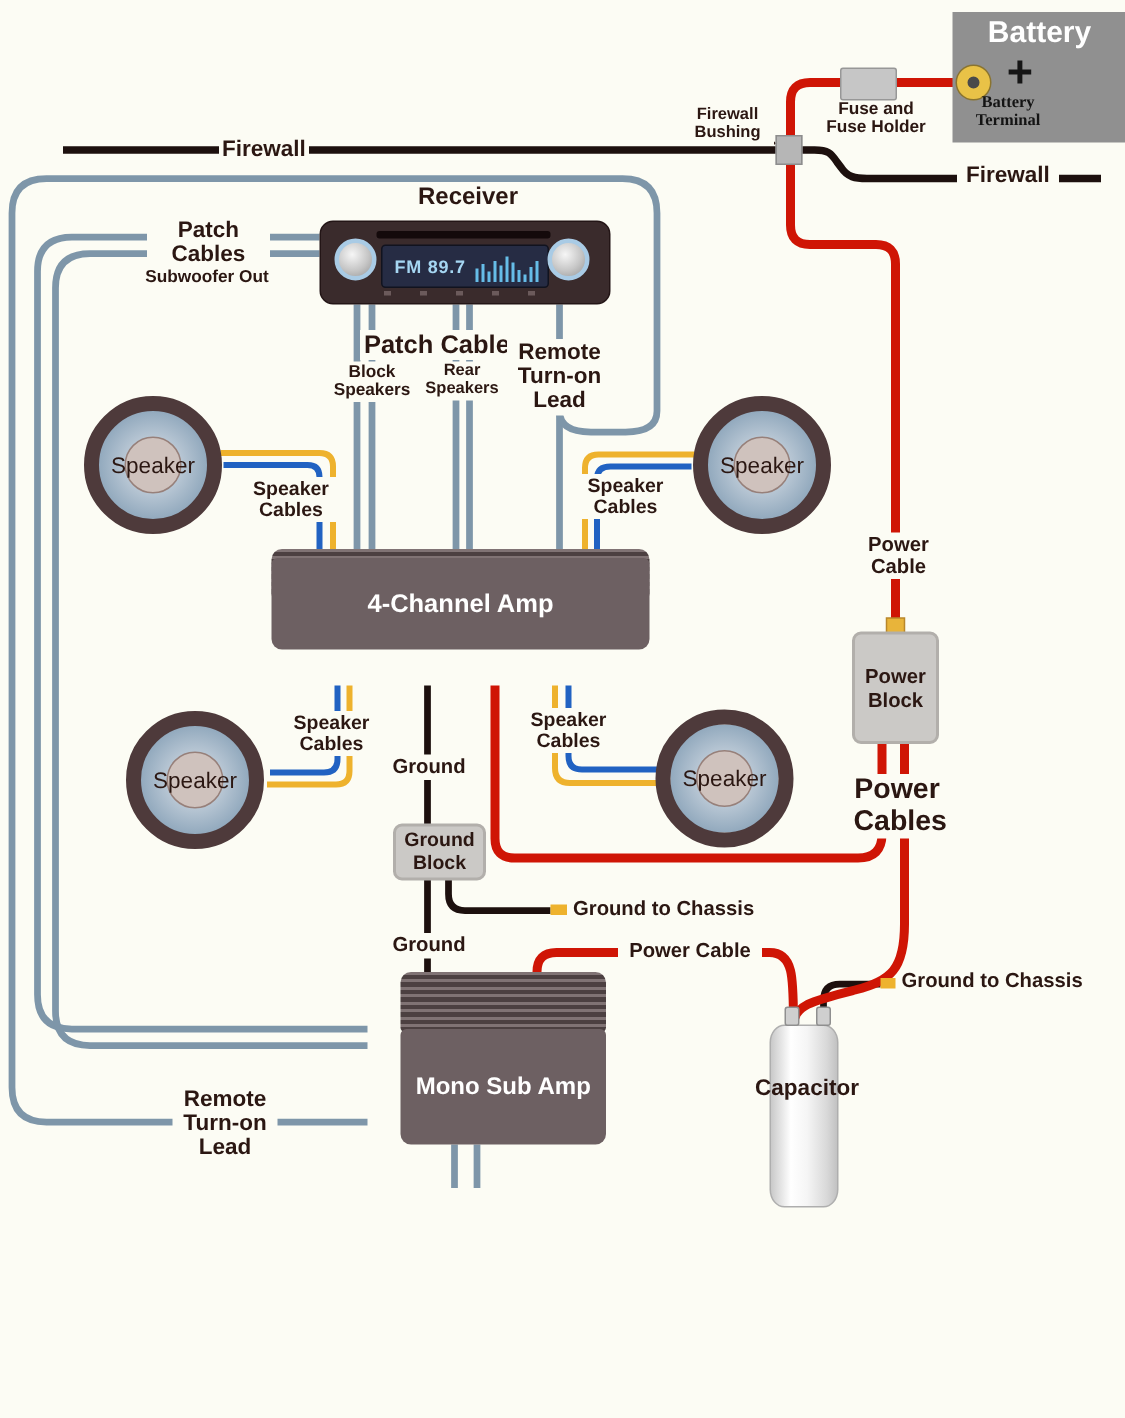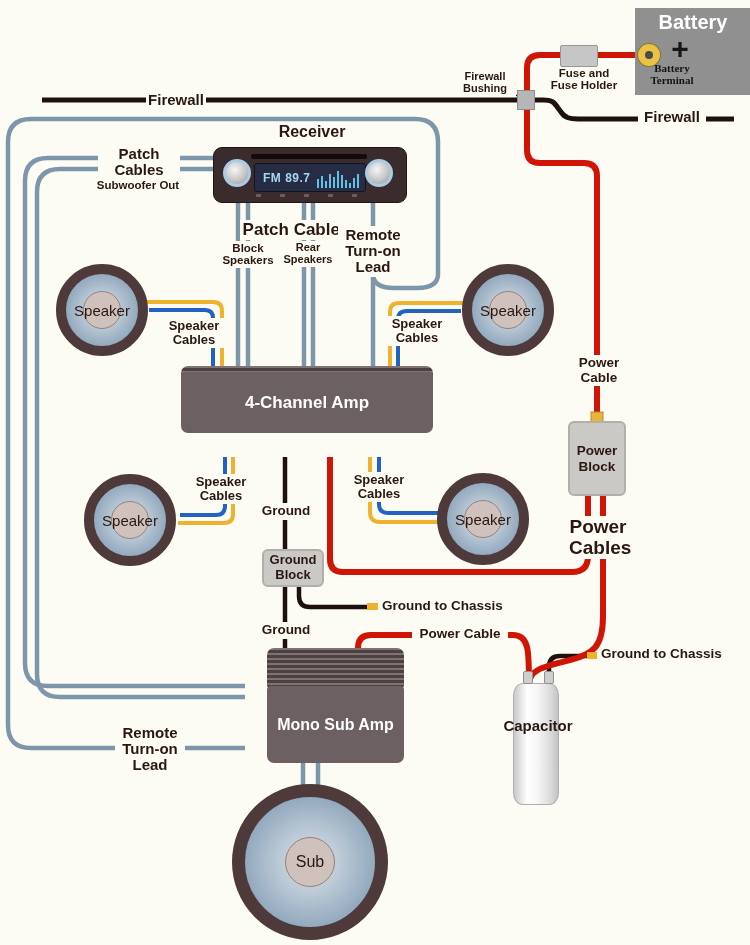--- a/index.html
+++ b/index.html
@@ -214,18 +214,14 @@
       <span>Power Block</span>
     </div>
   <div class="lbl gap" style="left:567px;top:516px;width:62px;font-size:19px;">Power Cables</div>
   <div class="lbl gap" style="left:412px;top:626px;width:96px;font-size:13.5px;white-space:nowrap;">Power Cable</div>
 
   <div class="comp capacitor"></div>
   <div class="comp cap-term t1"></div>
   <div class="comp cap-term t2"></div>
   <div class="lbl capacitor-label">Capacitor</div>
 
-  <div class="comp speaker sub">
-    <div class="spk-cap"></div>
-    <div class="spk-label">Sub</div>
-  </div>
 
 </div>
 
 </body></html>

